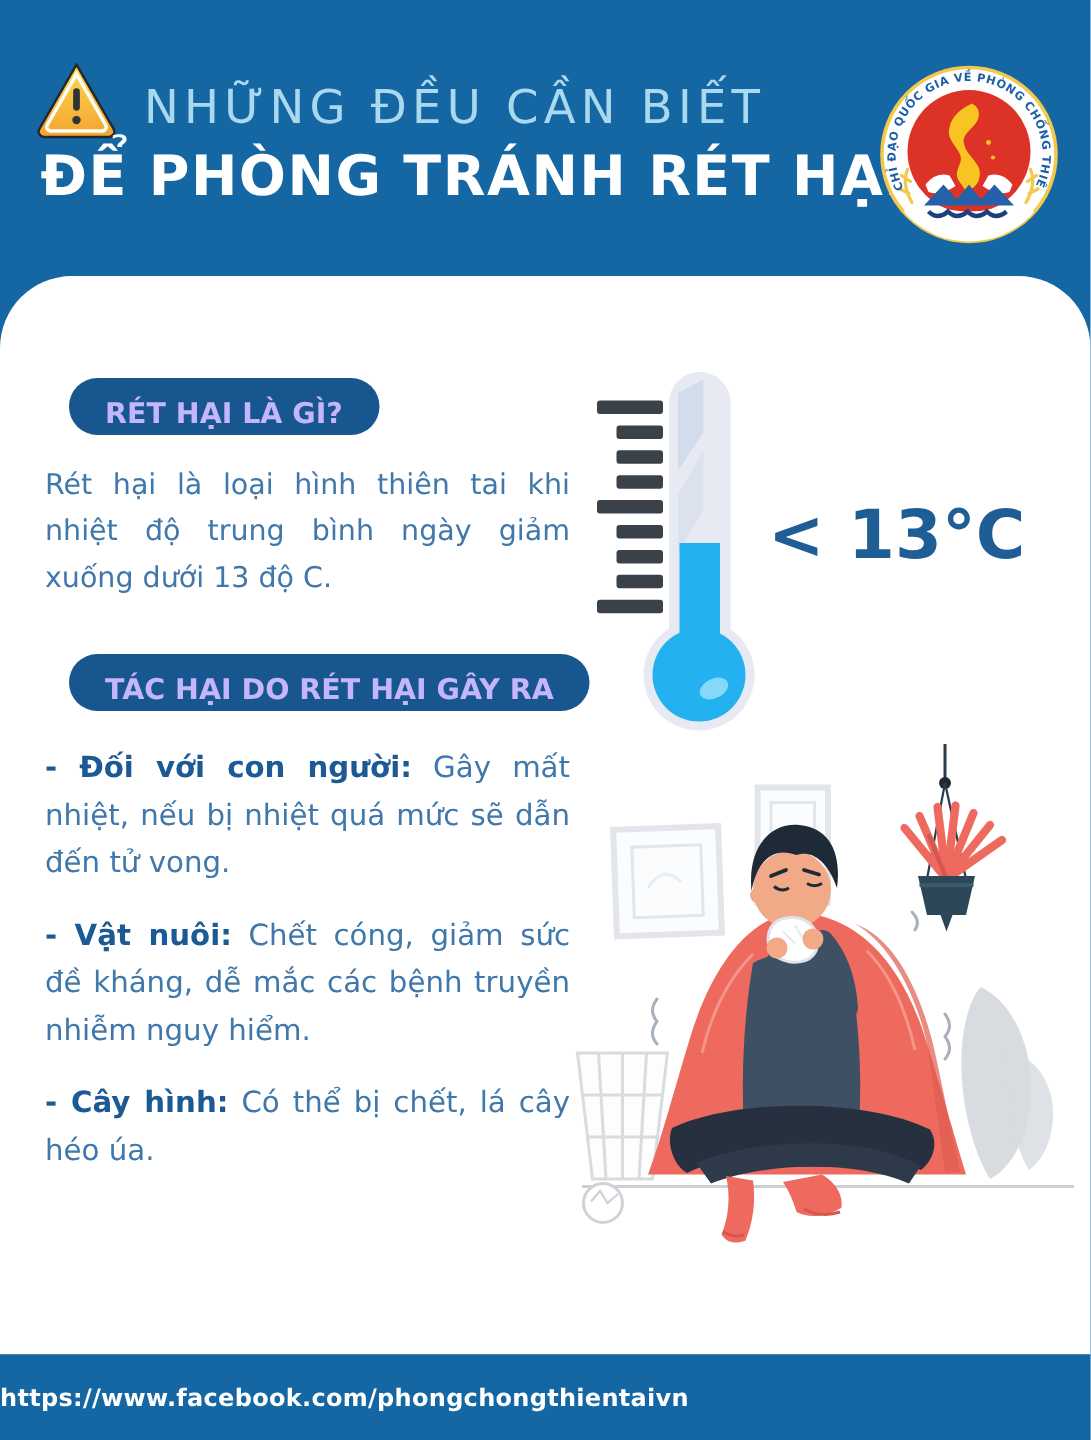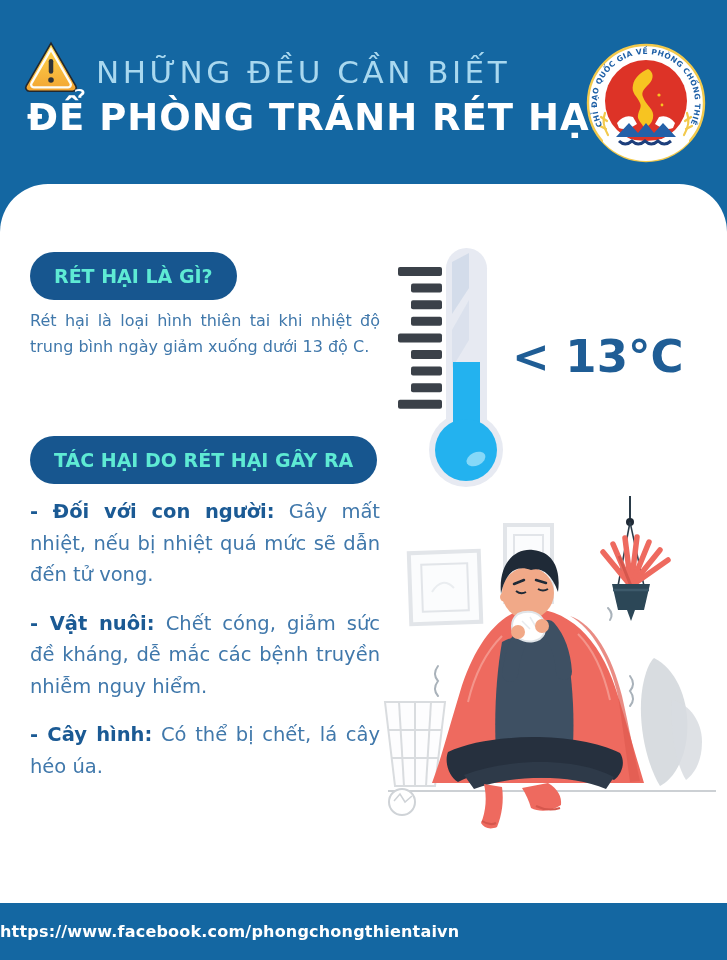--- a/index.html
+++ b/index.html
@@ -26,31 +26,31 @@
   }
   .logo-svg { position: absolute; left: 586px; top: 43px; width: 120px; height: 120px; }
 
   
   .card {
     position: absolute; left: 0; top: 184px; width: 727px; height: 719px;
     background: var(--card-white, #ffffff);
     border-radius: 48px 48px 0 0;
   }
   .badge {
-    position: absolute; left: 30px;
+    position: absolute; left: 46px;
     background: var(--badge-blue, #17568f);
-    color: #5eead4; font-weight: bold; font-size: 19px;
-    height: 48px; line-height: 48px; padding: 0 24px;
+    color: #c4b5fd; font-weight: bold; font-size: 19px;
+    height: 38px; line-height: 48px; padding: 0 24px;
     border-radius: 26px; white-space: nowrap; display: inline-block;
   }
   .badge.b1 { top: 68px; }
   .badge.b2 { top: 252px; }
   .body-text {
     position: absolute; left: 30px; width: 350px;
-    font-size: 16px; line-height: 1.62; color: var(--body-text, #4078ab);
+    font-size: 19px; line-height: 1.62; color: var(--body-text, #4078ab);
     text-align: justify;
   }
   .p1 { top: 124px; }
   .harms { position: absolute; left: 30px; top: 312px; width: 350px; }
   .harms p {
     font-size: 19.5px; line-height: 1.62; color: var(--body-text, #4078ab);
     text-align: justify; margin: 0 0 17px 0;
   }
   .harms .lbl { font-weight: bold; color: var(--bold-text, #1b5a94); }
 

